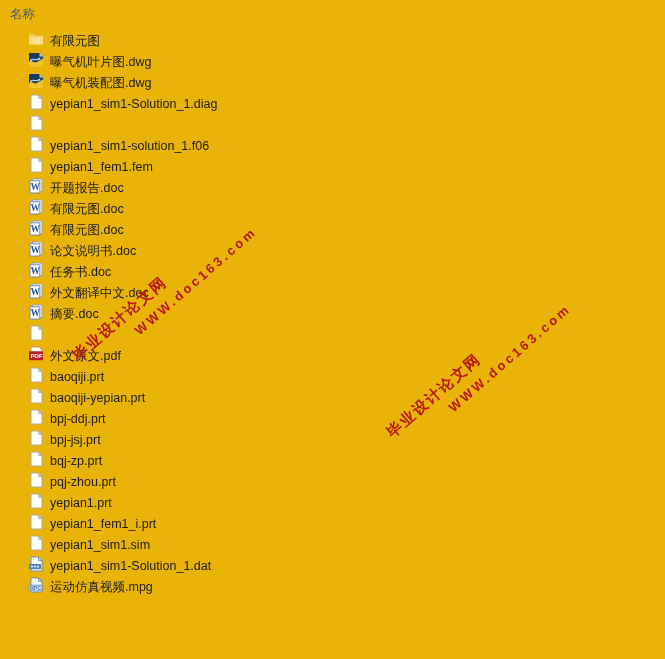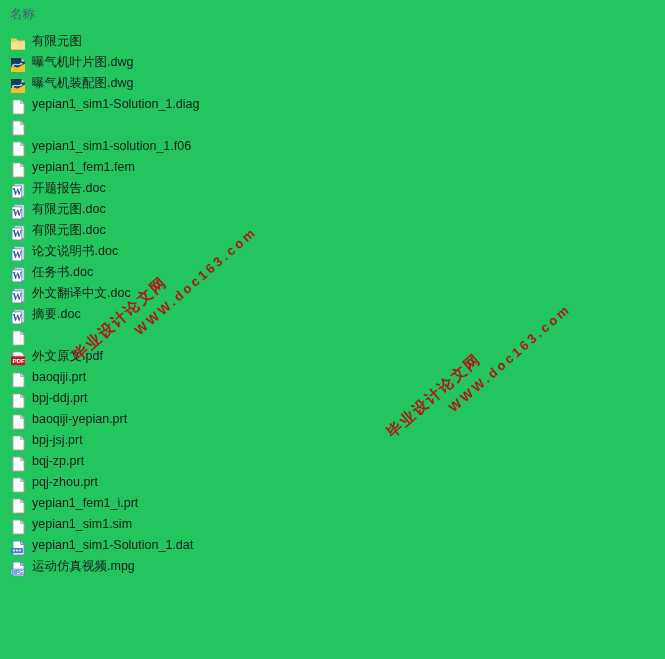--- a/index.html
+++ b/index.html
@@ -3,39 +3,39 @@
 <meta charset="utf-8">
 <style>
   * { margin: 0; padding: 0; box-sizing: border-box; }
   html, body { width: 665px; height: 659px; }
   body {
     background: #ffffff;
     font-family: "Liberation Sans", sans-serif;
     overflow: hidden;
     position: relative;
   }
-  .screen { position: absolute; inset: 0; background: #22c55e; text-decoration: underline; }
+  .screen { position: absolute; inset: 0; background: #eab308; text-decoration: underline; }
 
   .col-header {
     position: absolute;
     left: 10px;
     top: 4px;
     font-size: 12.5px;
     color: #4a5a72;
     padding: 2px 4px 2px 0;
     cursor: default;
   }
 
   #file-rows { position: absolute; left: 0; top: 31px; width: 100%; }
 
   .file-row {
     display: flex;
-    align-items: flex-end;
+    align-items: flex-start;
     height: 21px;
-    padding-left: 10px;
+    padding-left: 28px;
     cursor: default;
   }
   .file-row .icon {
     width: 16px; height: 16px;
     margin-right: 6px;
     flex: none;
     display: inline-block;
   }
   .file-row .icon svg { width: 16px; height: 16px; display: block; }
   .file-row .label {
@@ -250,57 +250,66 @@
         </span>
         <span class="label">baoqiji.prt</span>
       </div>
       <div class="file-row">
         <span class="icon">
           <svg viewBox="0 0 16 16">
             <path d="M3 1h7.5l3.5 3.5V15H3z" fill="#ffffff" stroke="#a6a6a6" stroke-width="0.9"></path>
             <path d="M10.5 1L14 4.5h-3.5z" fill="#dcdcdc" stroke="#a6a6a6" stroke-width="0.8"></path>
           </svg>
         </span>
+        <span class="label">baoqiji-yepian.prt</span>
+      </div>
+      <div class="file-row">
+        <span class="icon">
+          <svg viewBox="0 0 16 16">
+            <path d="M3 1h7.5l3.5 3.5V15H3z" fill="#ffffff" stroke="#a6a6a6" stroke-width="0.9"></path>
+            <path d="M10.5 1L14 4.5h-3.5z" fill="#dcdcdc" stroke="#a6a6a6" stroke-width="0.8"></path>
+          </svg>
+        </span>
         <span class="label">bpj-ddj.prt</span>
       </div>
       <div class="file-row">
         <span class="icon">
           <svg viewBox="0 0 16 16">
             <path d="M3 1h7.5l3.5 3.5V15H3z" fill="#ffffff" stroke="#a6a6a6" stroke-width="0.9"></path>
             <path d="M10.5 1L14 4.5h-3.5z" fill="#dcdcdc" stroke="#a6a6a6" stroke-width="0.8"></path>
           </svg>
         </span>
-        <span class="label">baoqiji-yepian.prt</span>
-      </div>
-      <div class="file-row">
-        <span class="icon">
-          <svg viewBox="0 0 16 16">
-            <path d="M3 1h7.5l3.5 3.5V15H3z" fill="#ffffff" stroke="#a6a6a6" stroke-width="0.9"></path>
-            <path d="M10.5 1L14 4.5h-3.5z" fill="#dcdcdc" stroke="#a6a6a6" stroke-width="0.8"></path>
-          </svg>
-        </span>
         <span class="label">bpj-jsj.prt</span>
       </div>
       <div class="file-row">
         <span class="icon">
           <svg viewBox="0 0 16 16">
             <path d="M3 1h7.5l3.5 3.5V15H3z" fill="#ffffff" stroke="#a6a6a6" stroke-width="0.9"></path>
             <path d="M10.5 1L14 4.5h-3.5z" fill="#dcdcdc" stroke="#a6a6a6" stroke-width="0.8"></path>
           </svg>
         </span>
         <span class="label">bqj-zp.prt</span>
       </div>
       <div class="file-row">
         <span class="icon">
           <svg viewBox="0 0 16 16">
             <path d="M3 1h7.5l3.5 3.5V15H3z" fill="#ffffff" stroke="#a6a6a6" stroke-width="0.9"></path>
             <path d="M10.5 1L14 4.5h-3.5z" fill="#dcdcdc" stroke="#a6a6a6" stroke-width="0.8"></path>
           </svg>
         </span>
         <span class="label">pqj-zhou.prt</span>
+      </div>
+      <div class="file-row">
+        <span class="icon">
+          <svg viewBox="0 0 16 16">
+            <path d="M3 1h7.5l3.5 3.5V15H3z" fill="#ffffff" stroke="#a6a6a6" stroke-width="0.9"></path>
+            <path d="M10.5 1L14 4.5h-3.5z" fill="#dcdcdc" stroke="#a6a6a6" stroke-width="0.8"></path>
+          </svg>
+        </span>
+        <span class="label">yepian1.prt</span>
       </div>
       <div class="file-row">
         <span class="icon">
           <svg viewBox="0 0 16 16">
             <path d="M3 1h7.5l3.5 3.5V15H3z" fill="#ffffff" stroke="#a6a6a6" stroke-width="0.9"></path>
             <path d="M10.5 1L14 4.5h-3.5z" fill="#dcdcdc" stroke="#a6a6a6" stroke-width="0.8"></path>
           </svg>
         </span>
         <span class="label">yepian1_fem1_i.prt</span>
       </div>

